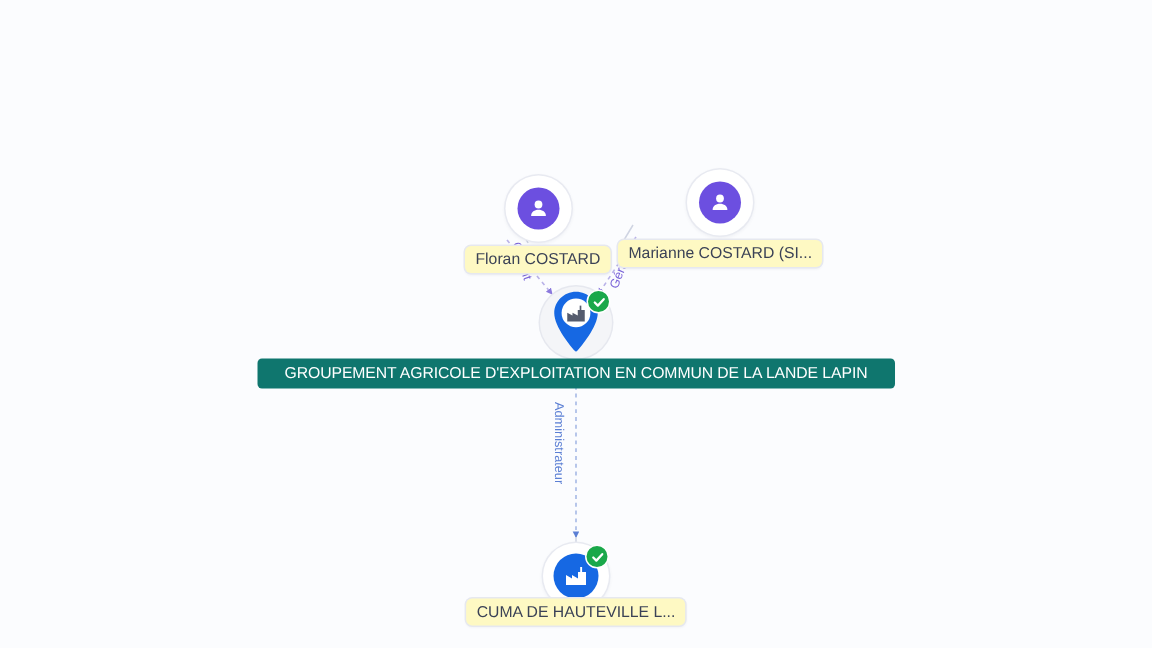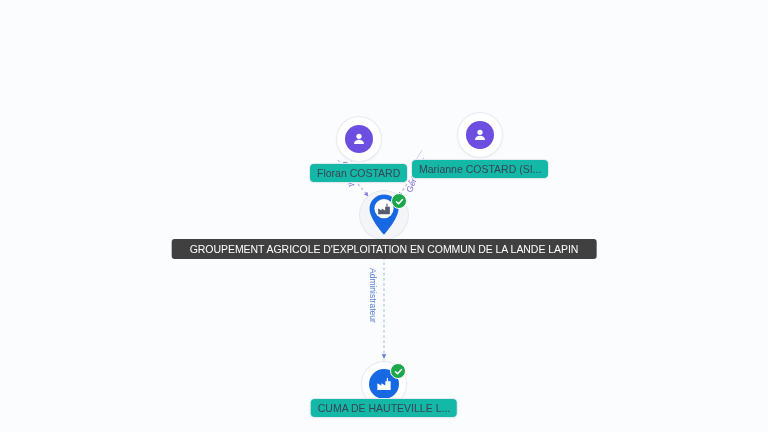--- a/index.html
+++ b/index.html
@@ -112,32 +112,32 @@
     border: 1.5px solid #ffffff;
     display: flex;
     align-items: center;
     justify-content: center;
   }
   .check-badge svg { display: block; }
 
   
   .node-label {
     margin-top: 3px;
-    background: #14b8a6;
+    background: #fef9c3;
     border-radius: 4px;
     box-shadow: 0 0 0 1px #e6e8ef, 0 1px 2px rgba(40,50,90,0.08);
     color: #3b4256;
     font-size: 10.5px;
     line-height: 14px;
     padding: 2px 7px;
     white-space: nowrap;
   }
 
   .node-label.selected {
-    background: #404040;
+    background: #0f766e;
     color: #ffffff;
     box-shadow: none;
     border-radius: 3px;
     font-size: 10.5px;
     letter-spacing: -0.05px;
     padding: 3px 18px;
   }
 
   
   .edge-label {

